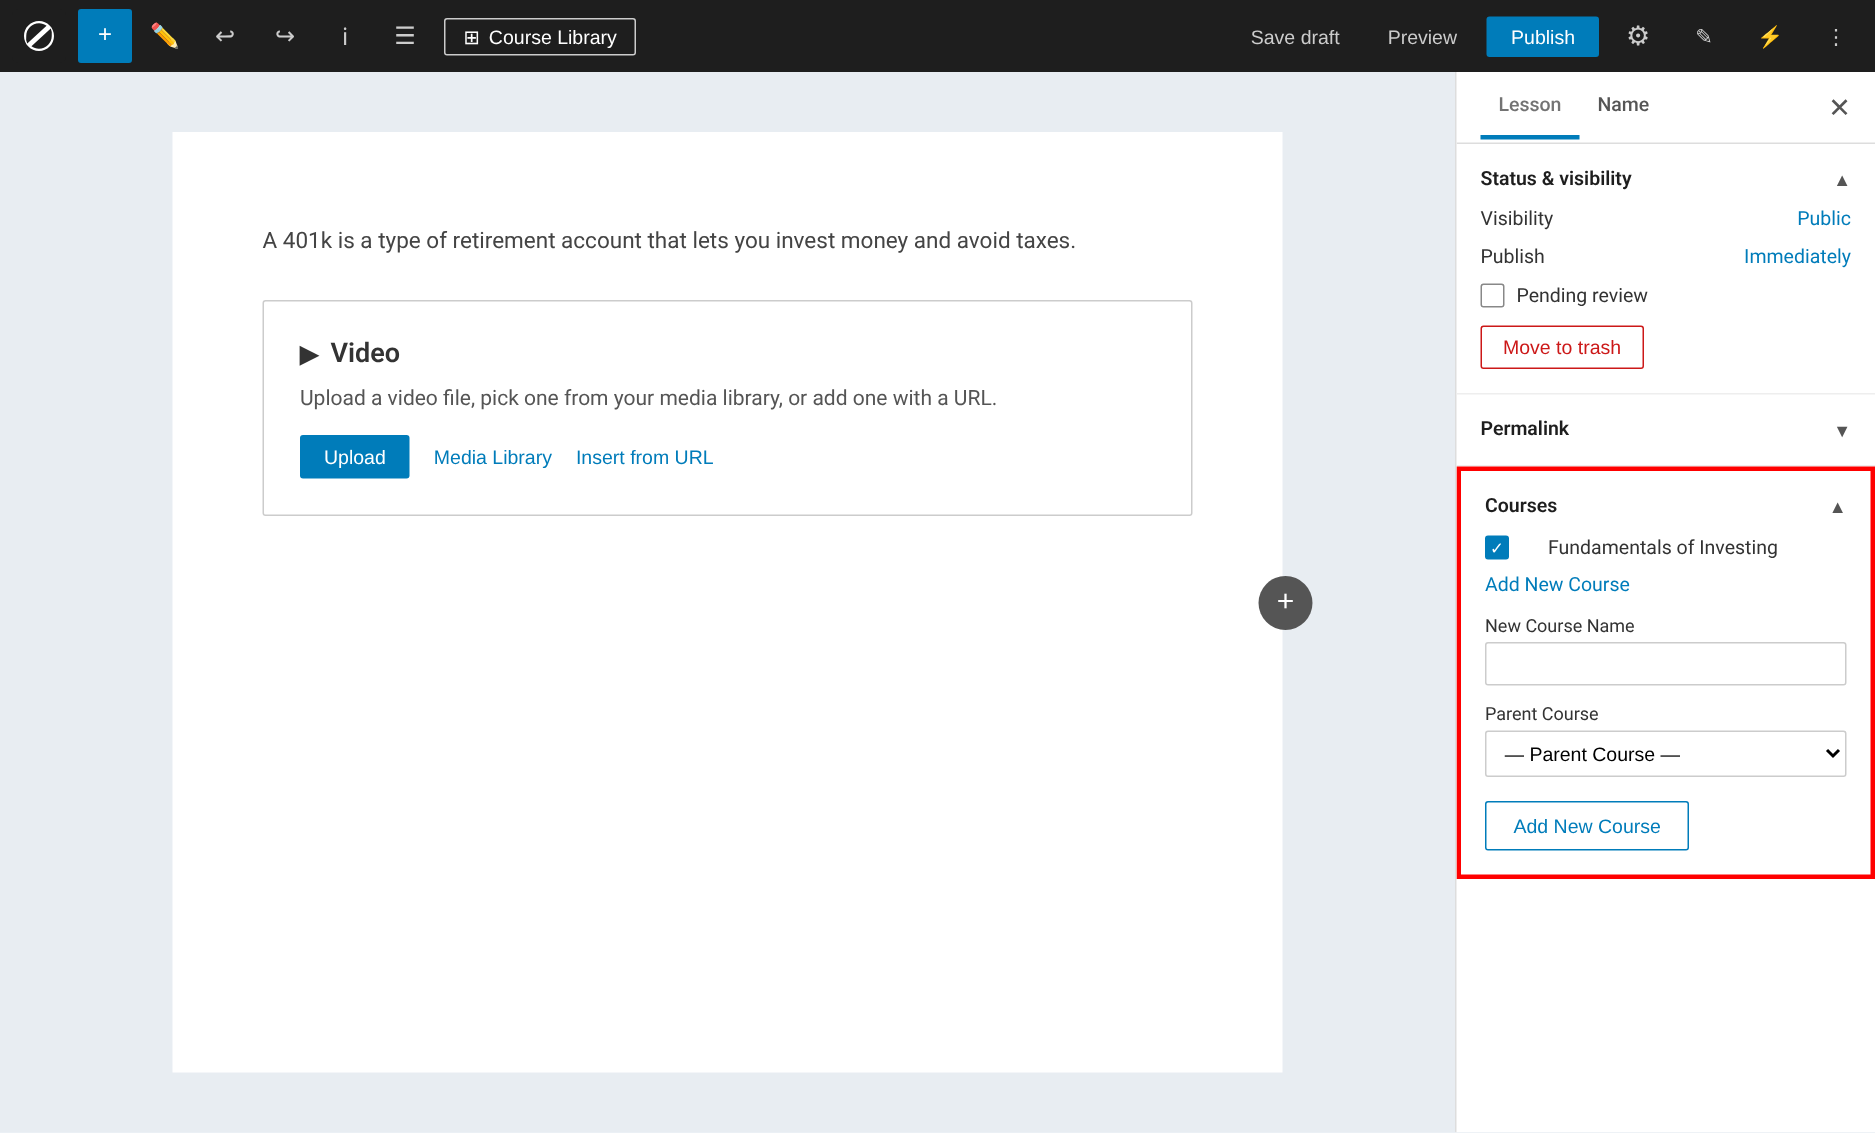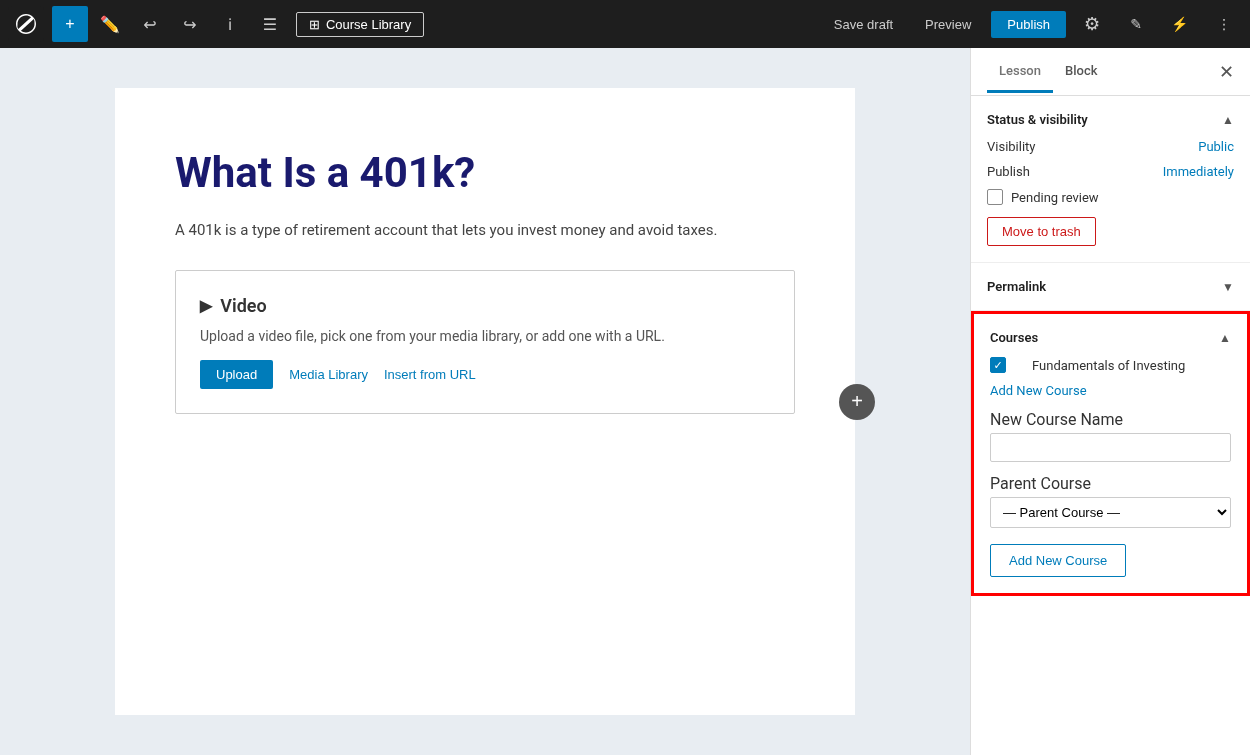--- a/index.html
+++ b/index.html
@@ -98,21 +98,21 @@
     .courses-header {
       display: flex; justify-content: space-between; align-items: center; font-size: 13px; font-weight: 600; color: #1e1e1e; margin-bottom: 12px; cursor: pointer;
     }
 
     .course-item { display: flex; align-items: center; gap: 26px; margin-bottom: 10px; font-size: 13px; color: #333; }
     .course-checkbox { width: 16px; height: 16px; background: #007cba; border: 1px solid #007cba; border-radius: 2px; display: flex; align-items: center; justify-content: center; flex-shrink: 0; }
     .course-checkbox::after { content: '✓'; color: white; font-size: 11px; }
 
     .add-new-course-link { color: #007cba; font-size: 13px; cursor: pointer; text-decoration: none; display: block; margin-bottom: 12px; }
 
-    .form-label { font-size: 16px; color: #333; margin-bottom: 4px; display: block; }
+    .form-label { font-size: 12px; color: #333; margin-bottom: 4px; display: block; }
     .form-input { width: 100%; border: 1px solid #ccc; border-radius: 2px; padding: 6px 8px; font-size: 13px; outline: none; margin-bottom: 12px; }
     .form-select { width: 100%; border: 1px solid #ccc; border-radius: 2px; padding: 6px 8px; font-size: 13px; background: white; cursor: pointer; margin-bottom: 16px; appearance: auto; }
 
     .add-course-submit-btn {
       border: 1px solid #007cba; color: #007cba; background: white; padding: 8px 18px; border-radius: 2px; cursor: pointer; font-size: 13px; display: block;
     }
 
     .permalink-section { padding: 16px; border-bottom: 1px solid #eee; }
     .permalink-header { display: flex; justify-content: space-between; align-items: center; font-size: 13px; font-weight: 600; color: #1e1e1e; cursor: pointer; }
   </style>
@@ -143,21 +143,20 @@
     <button class="toolbar-icon-btn">✎</button>
     <button class="toolbar-icon-btn">⚡</button>
     <button class="toolbar-icon-btn">⋮</button>
   </div>
 </div>
 
 <div class="main-layout">
 
   <div class="editor-area">
     <div class="editor-content">
-      <h1 class="post-title">What Is a 401k?</h1>
       <p class="post-excerpt">A 401k is a type of retirement account that lets you invest money and avoid taxes.</p>
 
       <div class="video-block">
         <div class="video-block-header">
           <span class="video-icon">▶</span>
           <span>Video</span>
         </div>
         <p class="video-desc">Upload a video file, pick one from your media library, or add one with a URL.</p>
         <div class="video-actions">
           <button class="upload-btn">Upload</button>
@@ -166,21 +165,21 @@
         </div>
       </div>
 
       <button class="add-block-btn">+</button>
     </div>
   </div>
 
   <div class="sidebar">
     <div class="sidebar-header">
       <div class="sidebar-tab active">Lesson</div>
-      <div class="sidebar-tab">Block</div>
+      <div class="sidebar-tab">Name</div>
       <button class="sidebar-close">✕</button>
     </div>
 
     <div class="sidebar-section">
       <div class="sidebar-section-header">
         <span>Status &amp; visibility</span>
         <span class="chevron">▲</span>
       </div>
       <div class="status-row">
         <span class="status-label">Visibility</span>

